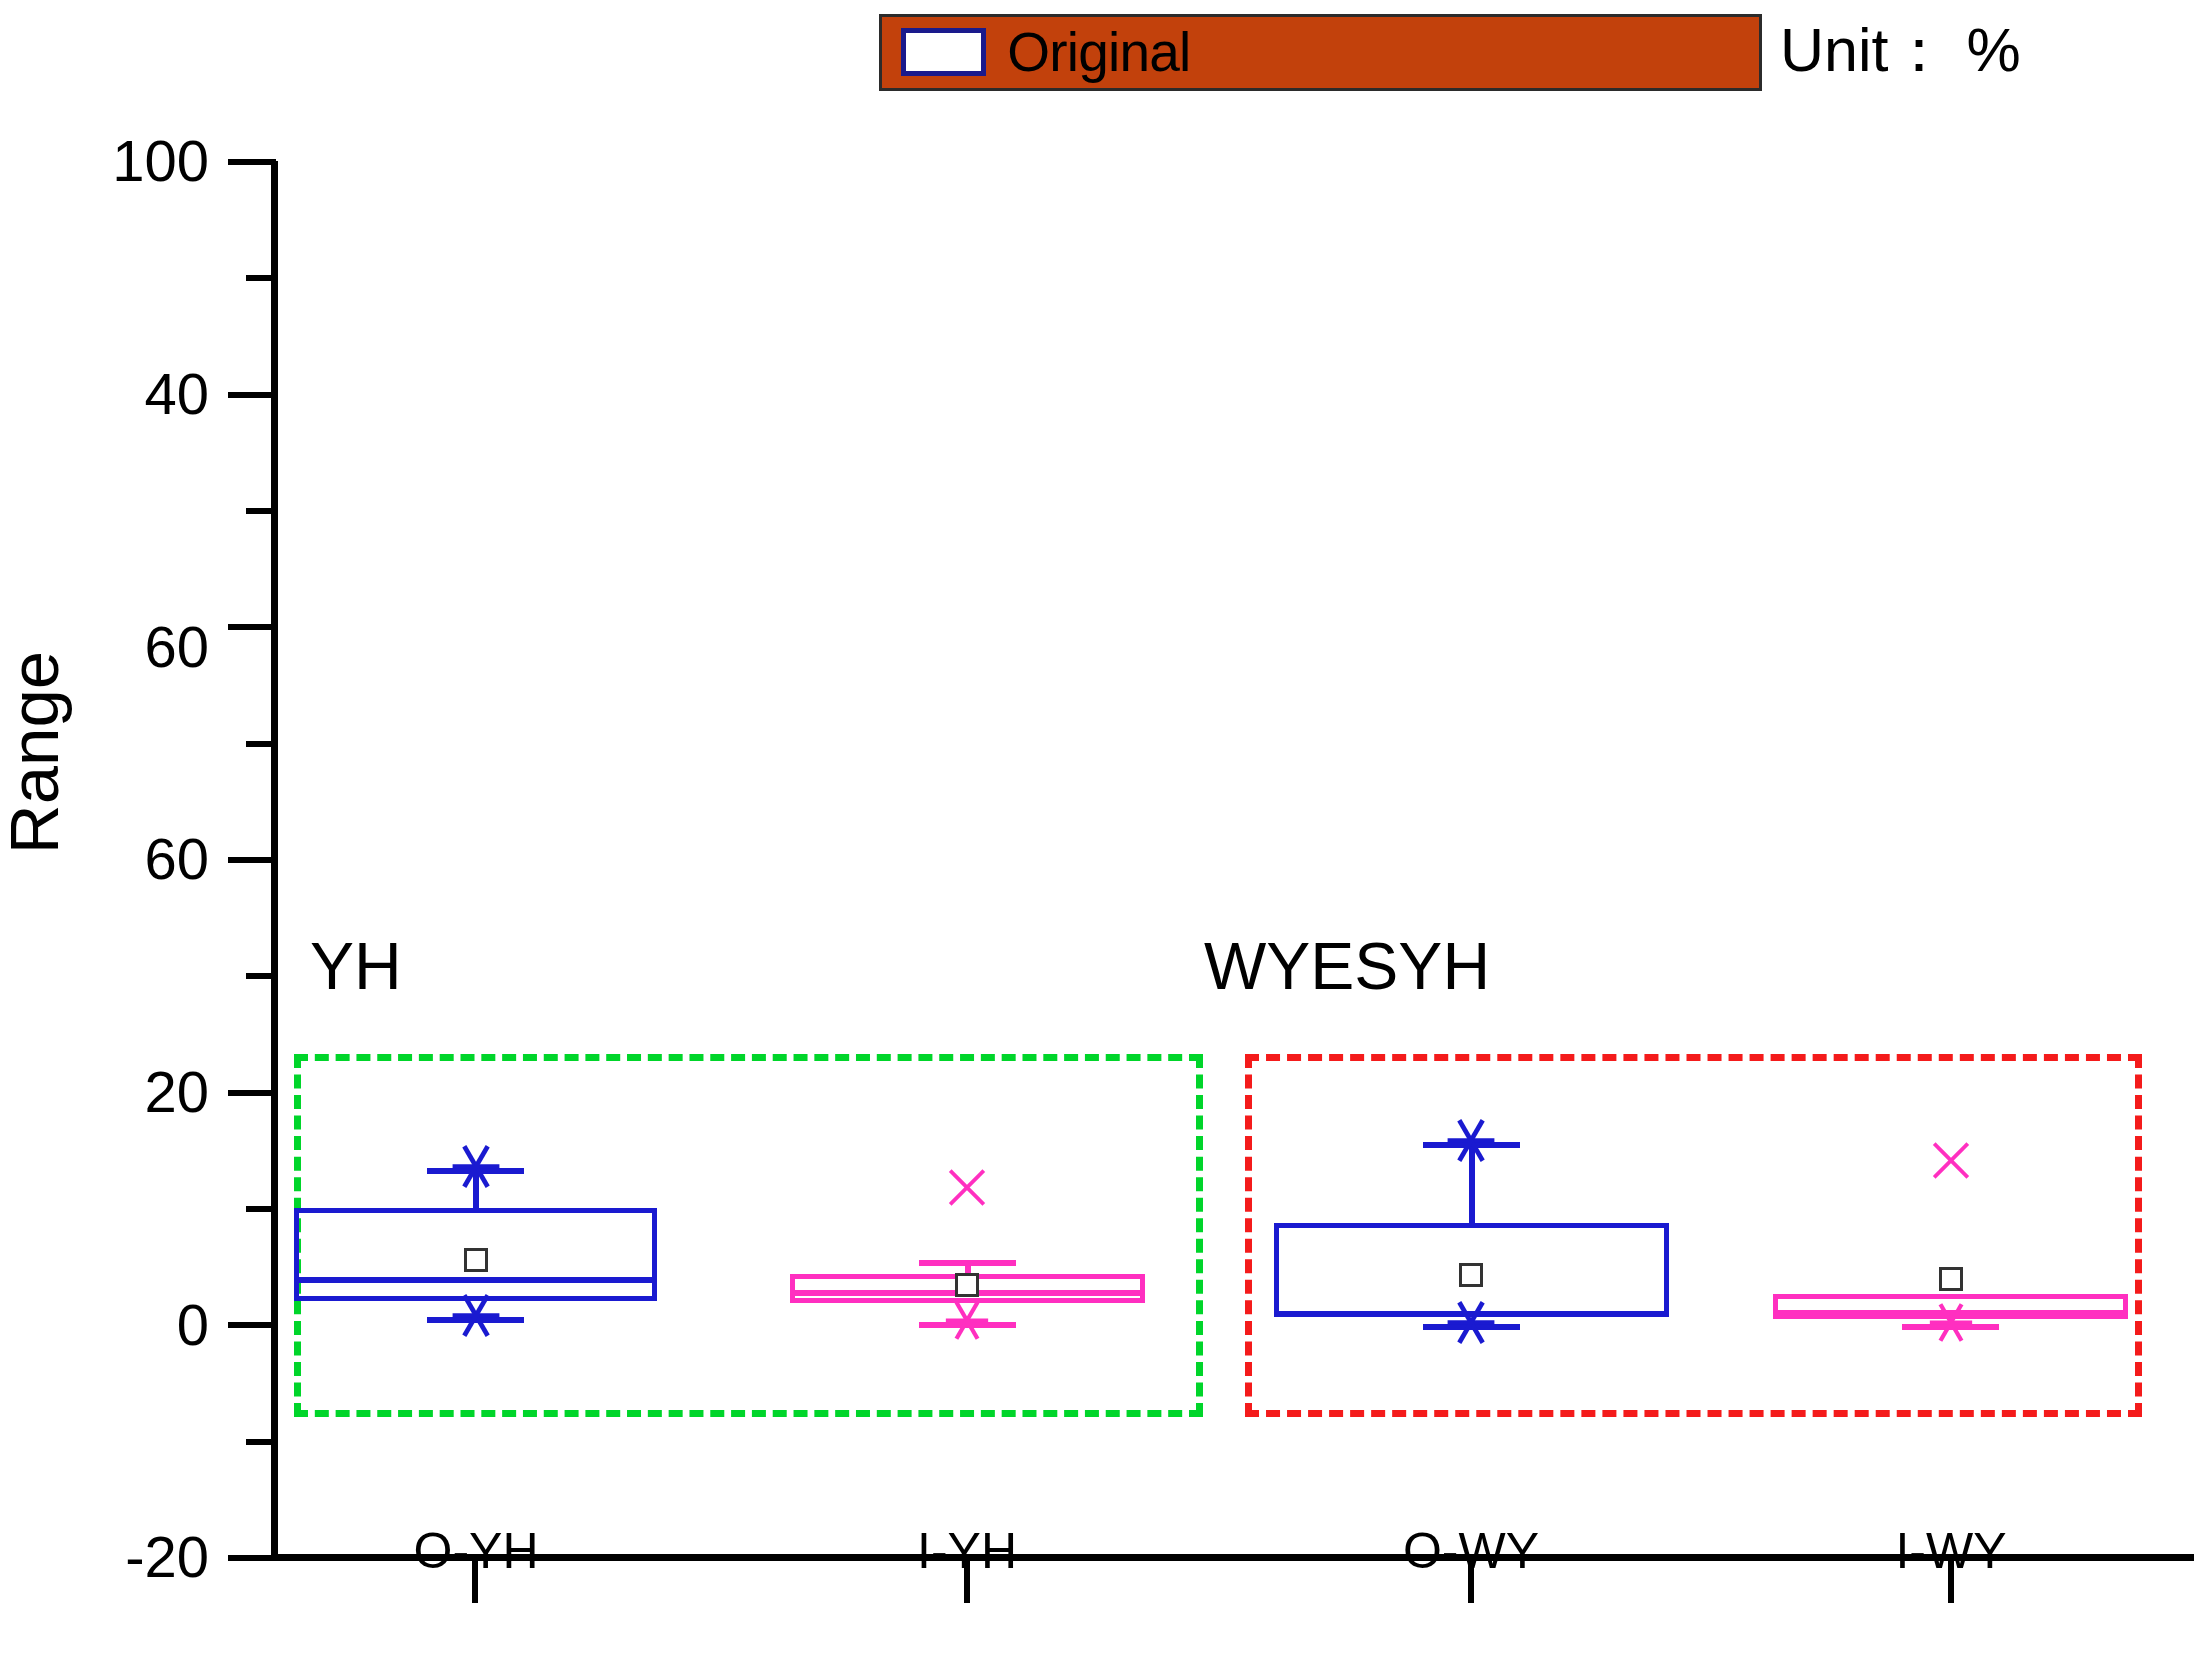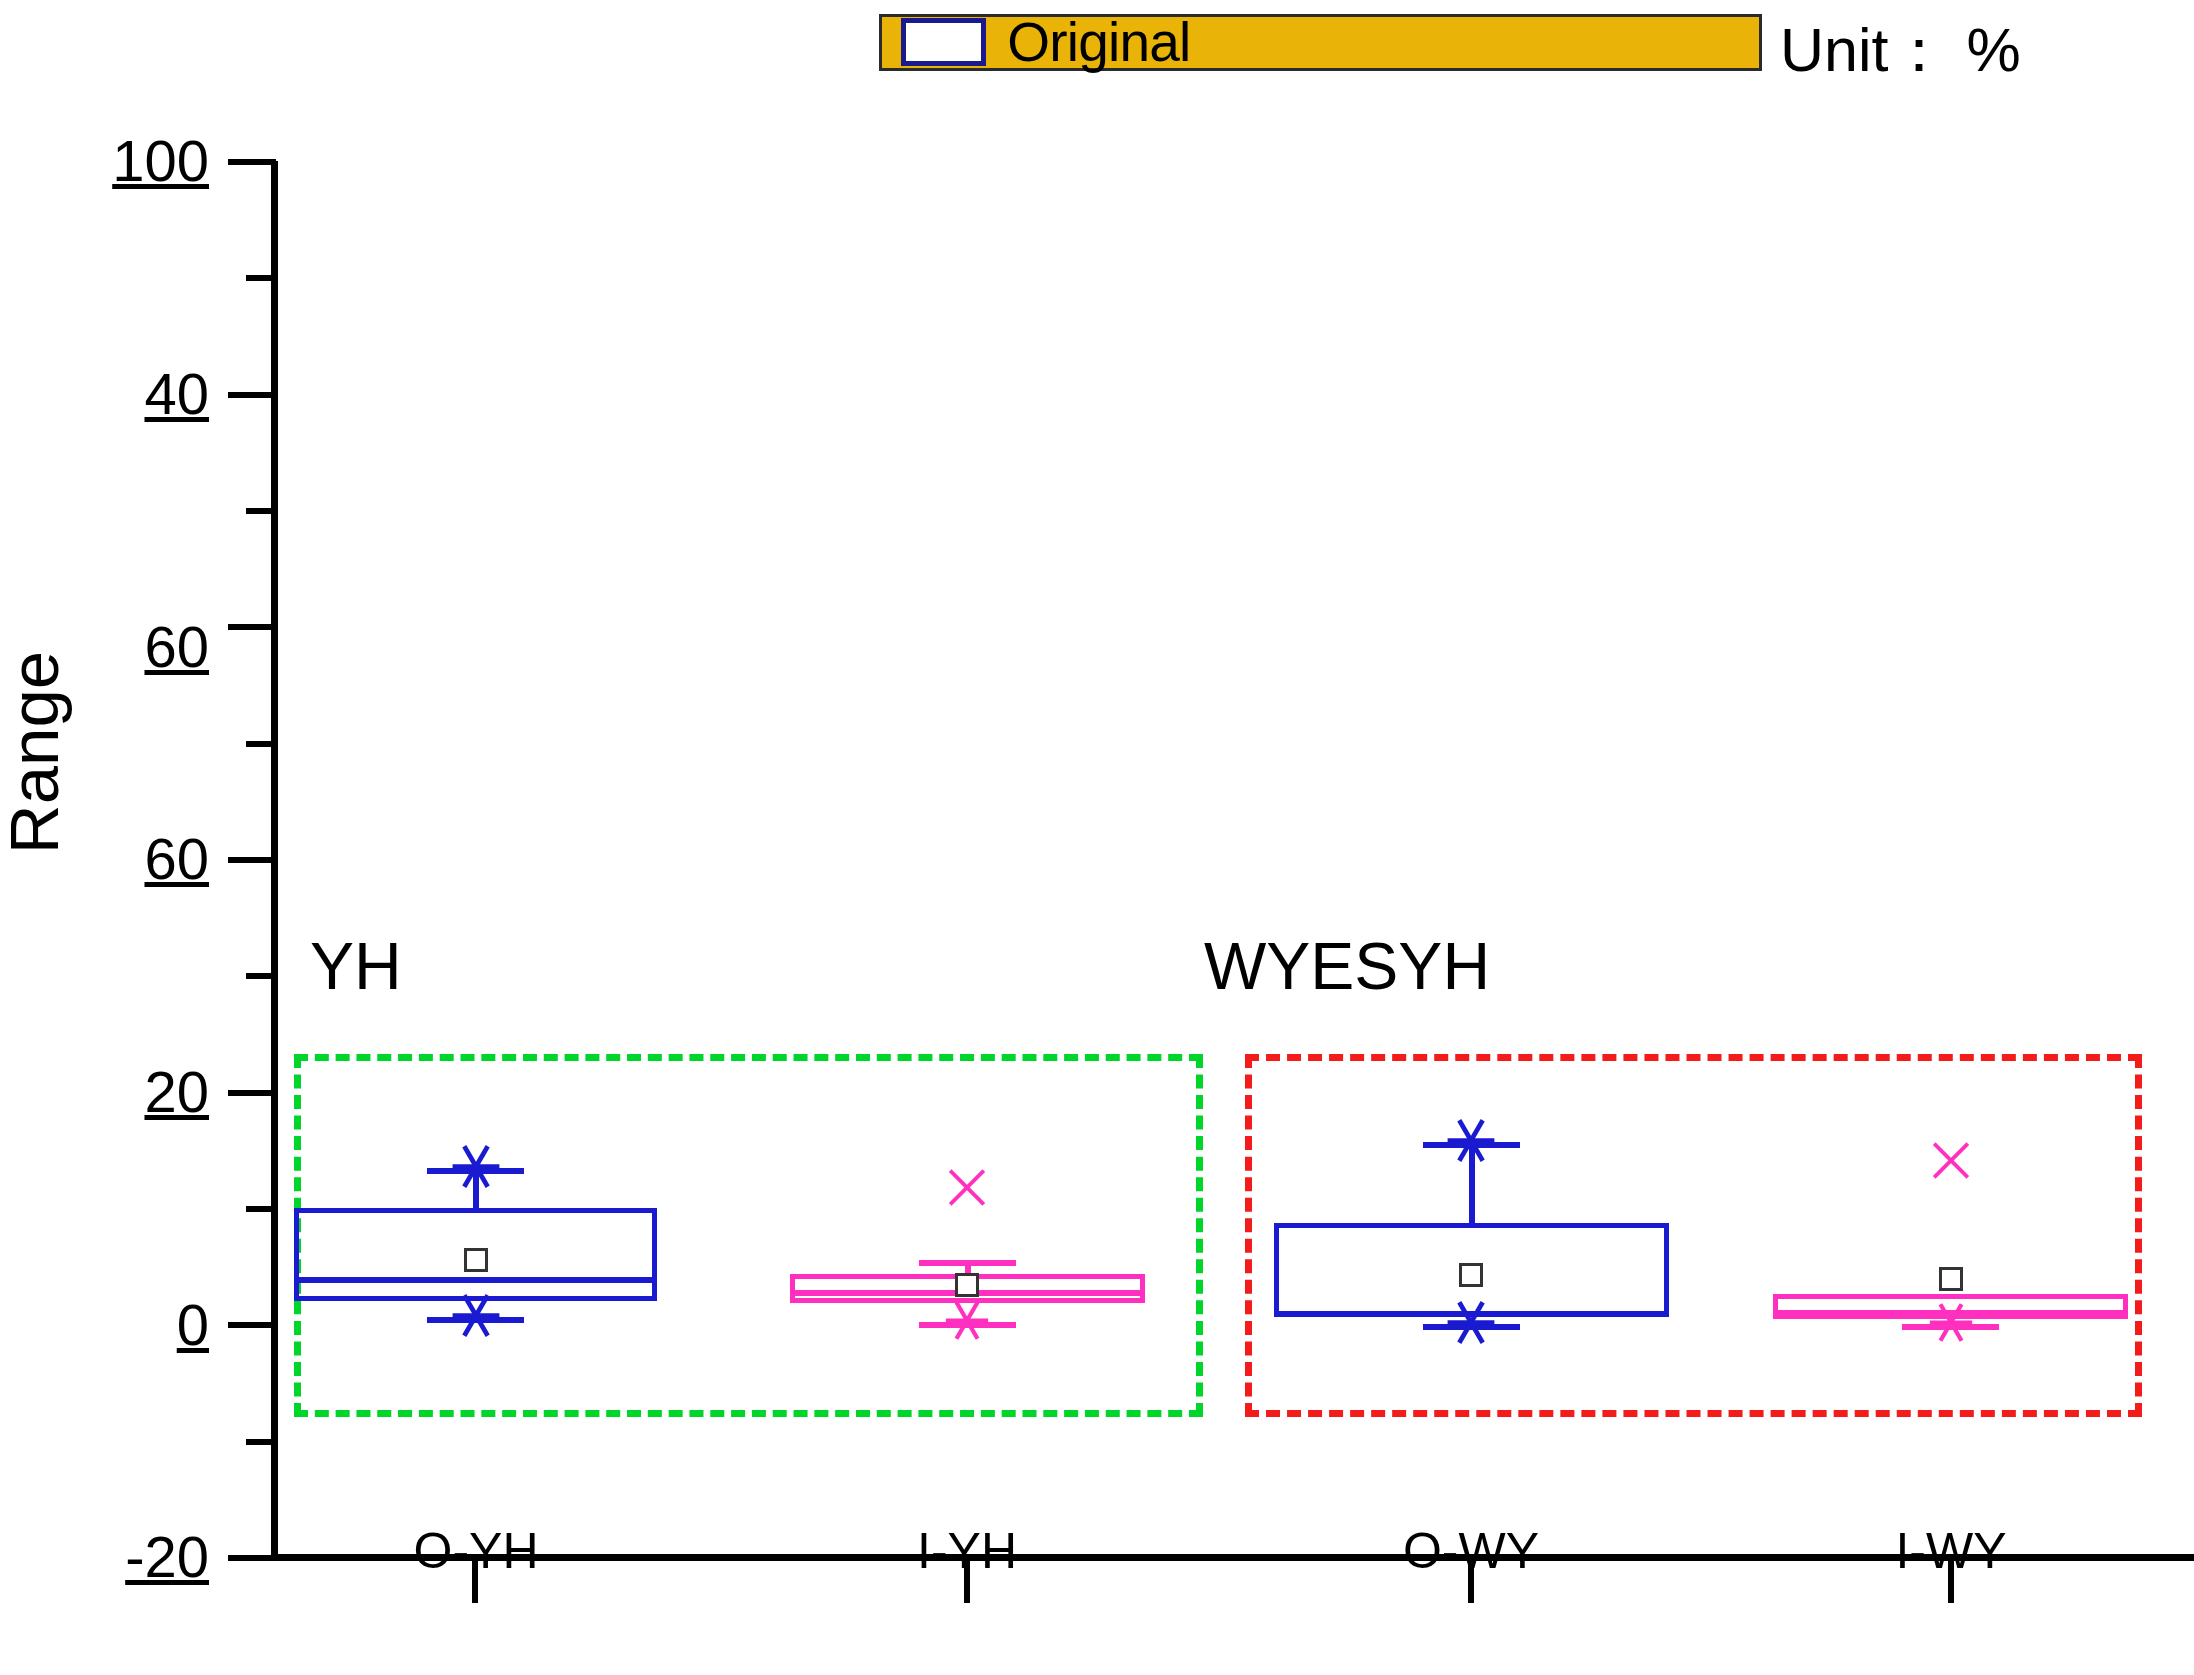--- a/index.html
+++ b/index.html
@@ -1,40 +1,40 @@
 <!DOCTYPE html>
 <html style="font-size:13px"><head>
 <meta charset="utf-8">
 <style>
   html,body{margin:0;padding:0;background:#ffffff;}
   body{width:2194px;height:1676px;position:relative;overflow:hidden;
        font-family:"Liberation Sans",sans-serif;color:#000;}
 
   
-  #legend{position:absolute;left:879px;top:13.7px;width:883px;height:57px;
-          border:3.2px solid #2b2b2b;background:#eab308;display:flex;align-items:center;
+  #legend{position:absolute;left:879px;top:13.7px;width:883px;height:77px;
+          border:3.2px solid #2b2b2b;background:#c2410c;display:flex;align-items:center;
           box-sizing:border-box;}
   .lg-item{display:flex;align-items:center;height:100%;}
   .lg-swatch{width:85px;height:48px;box-sizing:border-box;background:#fff;}
   .lg-swatch.orig{border:5.6px solid #1a1a8c;margin-left:19.3px;}
   .lg-swatch.impr{border:5.6px solid #ff2fc0;margin-left:47px;}
   .lg-label{font-size:55px;line-height:1;margin-left:21px;letter-spacing:-0.8px;}
 
   #unit{position:absolute;left:1780px;top:9.7px;font-size:61px;white-space:pre;}
 
   
   #yaxis{position:absolute;left:271px;top:161px;width:7.3px;height:1397px;background:#000;}
   #xaxis{position:absolute;left:271px;top:1554px;width:1923px;height:7.3px;background:#000;}
 
   .ytick{position:absolute;background:#000;height:5.6px;}
   .ytick.major{left:228px;width:48px;}
   .ytick.minor{left:246px;width:31px;}
 
   .ylab{position:absolute;right:1985px;font-size:58px;line-height:1;white-space:nowrap;
-        text-align:right;transform:translateY(-50%);text-decoration:underline;}
+        text-align:right;transform:translateY(-50%);}
 
   .xtick{position:absolute;top:1561px;width:6.4px;height:42px;background:#000;}
   .xlab{position:absolute;top:1526px;font-size:50px;line-height:1;white-space:nowrap;
         transform:translateX(-50%);}
 
   #ytitle{position:absolute;left:-87px;top:713px;width:242px;font-size:69px;
           text-align:center;transform:rotate(-90deg);transform-origin:center center;}
 
   
   .grpbox{position:absolute;box-sizing:border-box;background:transparent;}

